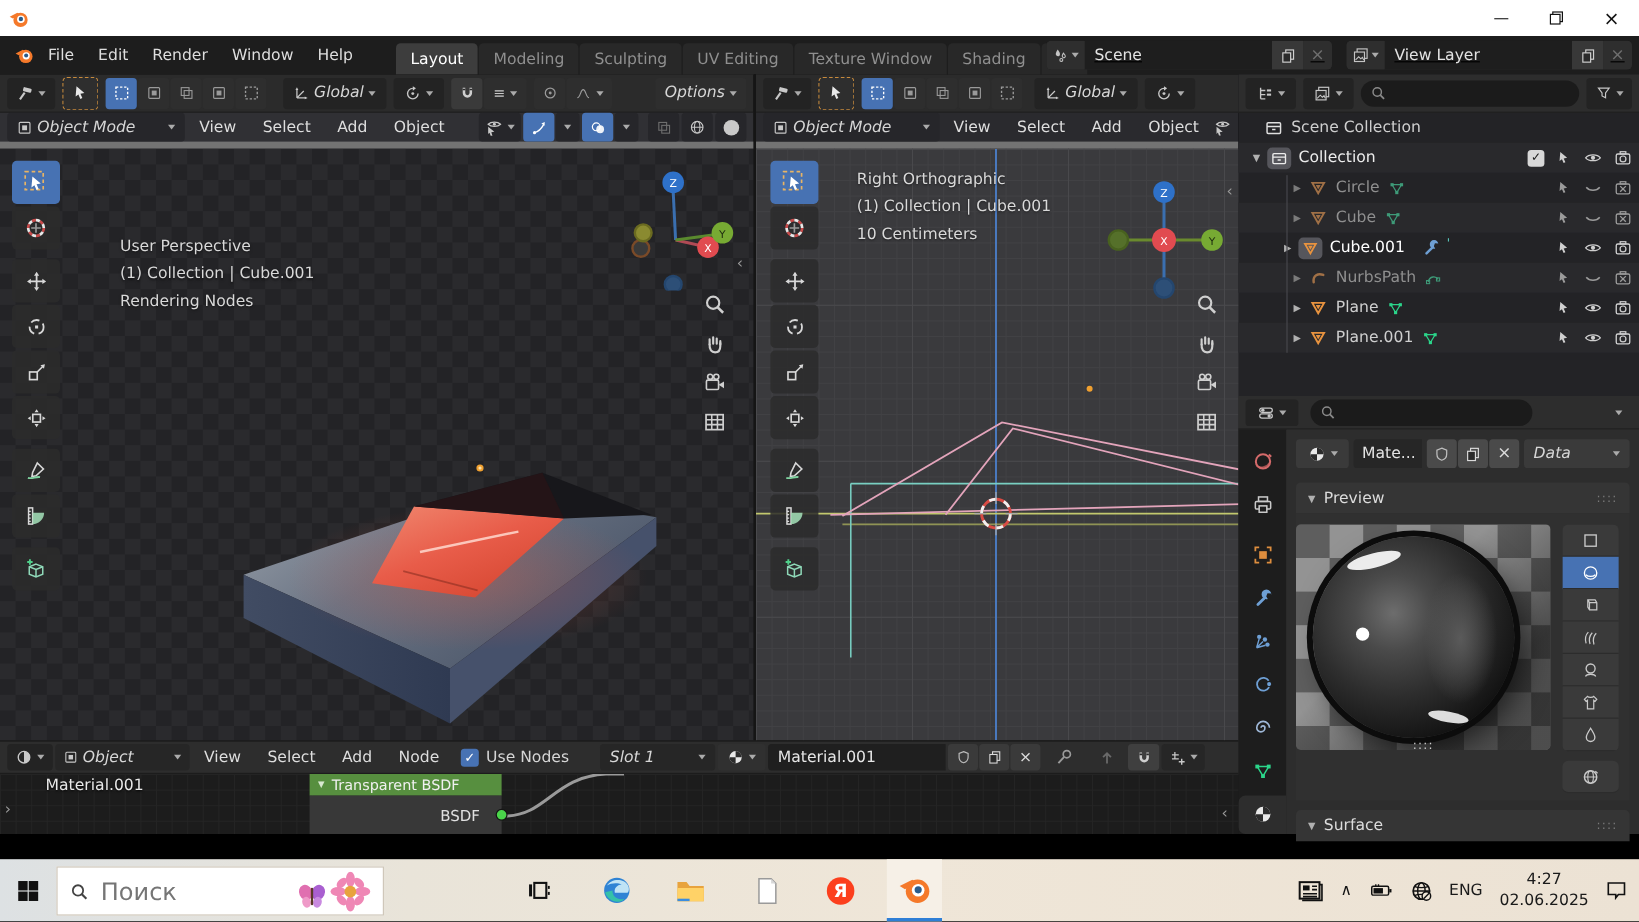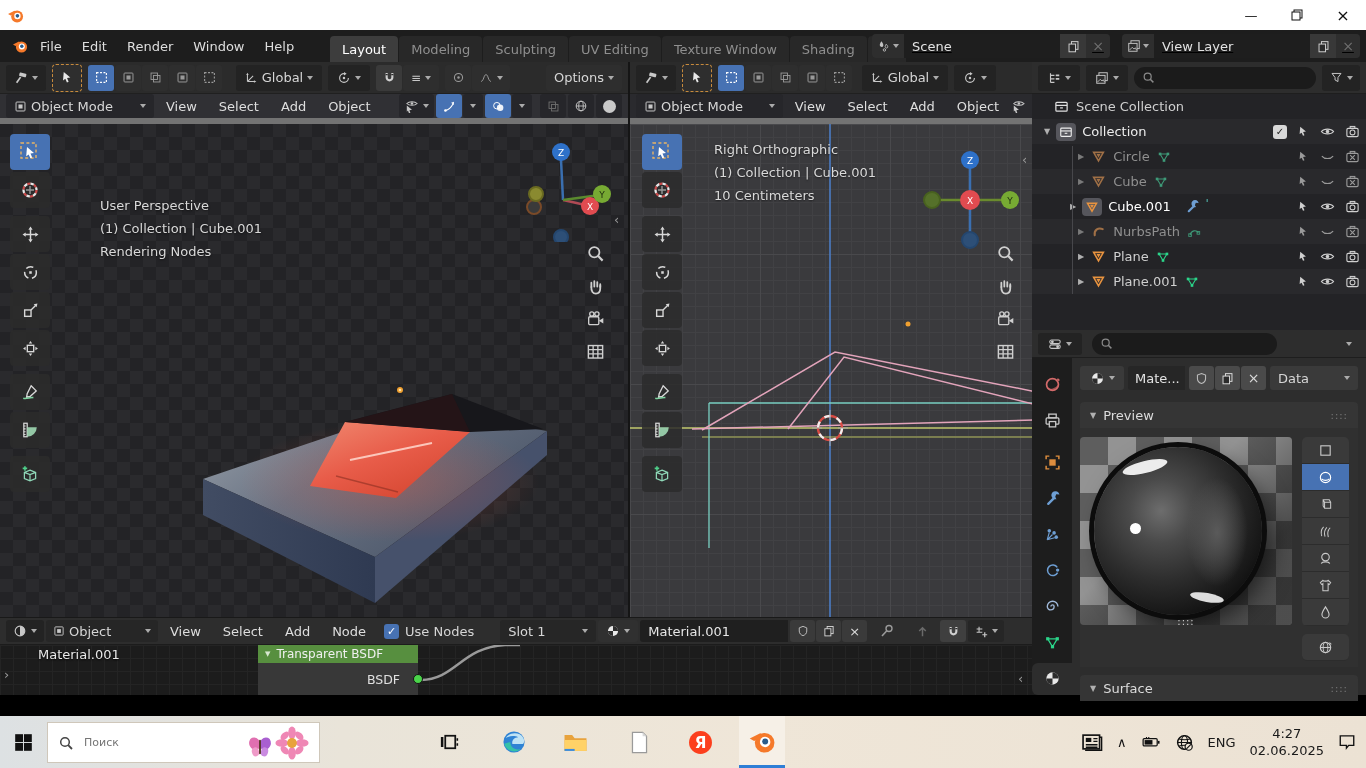--- a/index.html
+++ b/index.html
@@ -21,21 +21,21 @@
   .wtab{height:26px;display:flex;align-items:center;padding:0 12px;font-size:13px;border-radius:4px 4px 0 0;background:#282828;color:#8f8f8f;margin-right:1px;}
   .wtab.active{background:#3d3d3d;color:#ffffff;}
   .idwidget{height:24px;background:#262626;border-radius:4px;display:flex;align-items:center;overflow:hidden;text-decoration:underline;}
   .idwidget .seg-icon{width:32px;height:24px;background:#2e2e2e;display:flex;align-items:center;justify-content:center;gap:2px;}
   .idwidget .seg-name{height:24px;background:#1e1e1e;color:#e3e3e3;font-size:13px;display:flex;align-items:center;padding:0 8px;}
   .idwidget .seg-btn{width:26px;height:24px;background:#383838;display:flex;align-items:center;justify-content:center;}
   .idwidget .seg-x{width:24px;height:24px;display:flex;align-items:center;justify-content:center;color:#6f6f6f;font-size:14px;background:#2e2e2e;}
   
   .toolrow{background:#2b2b2b;border-bottom:1px solid #202020;}
   .hdrrow{background:#303034;border-bottom:6px solid #737373;}
-  .hbtn{background:#232323;border-radius:3px;height:26px;display:flex;align-items:center;justify-content:center;gap:4px;padding:0 5px;}
+  .hbtn{background:#232323;border-radius:3px;height:26px;display:flex;align-items:center;justify-content:center;gap:4px;padding:0 5px;font-style:italic;}
   .sq{width:26px;height:26px;background:#2e2e2e;border-radius:3px;display:flex;align-items:center;justify-content:center;}
   .sq.on{background:#4772b3;}
   .toolbtn{width:40px;height:36px;background:#2b2b2bd9;border-radius:4px;display:flex;align-items:center;justify-content:center;}
   .toolbtn.on{background:#4772b3;}
   
   .checker{background-color:#252528;background-image:conic-gradient(#2a2a2d 25%,#232326 25% 50%,#2a2a2d 50% 75%,#232326 75%);background-size:26px 26px;}
   .vgrid{background-color:#3a3a3d;background-image:
     linear-gradient(#49494c 1px,transparent 1px),linear-gradient(90deg,#49494c 1px,transparent 1px),
     linear-gradient(#414144 1px,transparent 1px),linear-gradient(90deg,#414144 1px,transparent 1px);
     background-size:130px 130px,130px 130px,13px 13px,13px 13px;}
@@ -55,21 +55,21 @@
   .pvbtn.on{background:#4772b3;}
   
   #nheader{left:0;top:617px;width:1032px;height:28px;background:#2d2d2d;border-top:1px solid #191919;border-bottom:1px solid #1c1c1c;}
   #ncanvas{left:0;top:645px;width:1032px;height:50px;background-color:#1c1c1c;background-image:linear-gradient(#242424 1px,transparent 1px),linear-gradient(90deg,#242424 1px,transparent 1px);background-size:13px 13px;}
   
   #statusbar{left:0;top:695px;width:1366px;height:21px;background:#1b1b1b;border-top:1px solid #101010;margin-top:24px;}
   
   #taskbar{left:0;top:716px;width:1366px;height:52px;background:linear-gradient(90deg,#dde1e3 0%,#e9e4d9 25%,#efe6d8 55%,#ece2d4 100%);}
   .tbicon{width:46px;height:52px;display:flex;align-items:center;justify-content:center;}
   #tsearch{position:absolute;left:47px;top:6px;width:273px;height:41px;background:#fff;border:1px solid #cfc7ba;display:flex;align-items:center;padding:0 10px;gap:10px;}
-  #tsearch input{border:none;outline:none;font-size:11px;color:#ec4899;width:130px;background:transparent;}
+  #tsearch input{border:none;outline:none;font-size:20px;color:#ec4899;width:130px;background:transparent;}
   .traytxt{color:#1a1a1a;font-size:13px;}
   svg text{font-family:"DejaVu Sans",sans-serif;}
 </style>
 </head>
 <body>
 
 <svg width="0" height="0" style="position:absolute">
 <defs>
 <symbol id="s-cursor" viewBox="0 0 16 16">
         <path d="M4 2 L11 8 L7.5 8.6 L9.2 12.5 L7.4 13.3 L5.7 9.4 L3.2 11.2 Z" fill="currentColor"></path>

